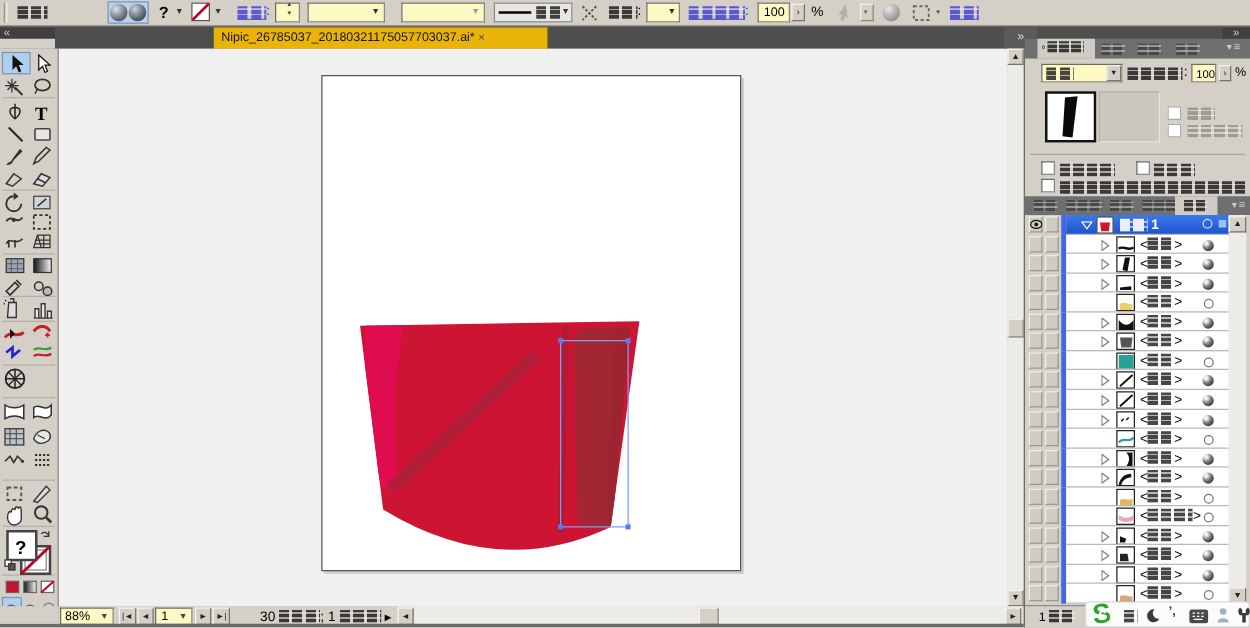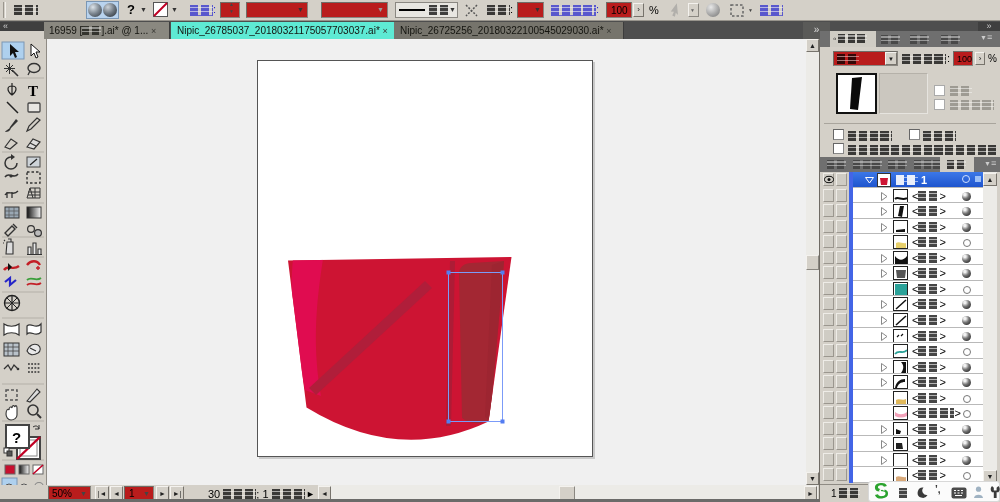--- a/index.html
+++ b/index.html
@@ -2,21 +2,21 @@
 <html><head><meta charset="utf-8"><meta charset="utf-8">
 <style>
 *{margin:0;padding:0;box-sizing:border-box}
 html,body{width:1000px;height:502px;overflow:hidden;font-family:"Liberation Sans",sans-serif}
 #scr{position:relative;width:1000px;height:502px;background:#d4d0c8;font-size:11px;color:#000}
 .abs{position:absolute}
 
 .zh{display:inline-block;height:10px;vertical-align:-1px;opacity:.72;background-image:repeating-linear-gradient(0deg,transparent 0 2.8px,rgba(255,255,255,.6) 2.8px 4.1px),repeating-linear-gradient(90deg,currentColor 0 8.2px,transparent 8.2px 10.8px)}
 .zh9{display:inline-block;height:9px;vertical-align:-1px;opacity:.72;background-image:repeating-linear-gradient(0deg,transparent 0 2.5px,rgba(255,255,255,.55) 2.5px 3.8px),repeating-linear-gradient(90deg,currentColor 0 7.4px,transparent 7.4px 9.6px)}
 .box3d{border:1px solid;border-color:#f4f2ee #8a8781 #8a8781 #f4f2ee;background:#d4d0c8}
-.white-in{background:#b91c1c;border:1px solid #8a8781;border-top-color:#6f6c66;border-left-color:#6f6c66}
+.white-in{background:#fef9c3;border:1px solid #8a8781;border-top-color:#6f6c66;border-left-color:#6f6c66}
 .vbtn{position:absolute;background:#d4d0c8;border:1px solid;border-color:#f4f2ee #77736c #77736c #f4f2ee;font-size:8px;color:#222;text-align:center;line-height:10px}
 .cb{position:absolute;width:11px;height:11px;background:#fff;border:1px solid #888;border-top-color:#666;border-left-color:#666}
 </style></head>
 <body>
 <div id="scr">
 
 <div class="abs" id="optbar" style="left:0;top:0;width:1000px;height:21px;background:#d4d0c8;border-bottom:1px solid #98948c">
   <div class="abs" style="left:3px;top:2px;width:3px;height:16px;border-left:1px solid #9a968e;border-right:1px solid #f2f0ec"></div>
   <span class="zh abs" style="left:14px;top:5px;width:24px;color:#000"></span>
   <div class="abs" style="left:86px;top:1px;width:33px;height:18px;background:#b9d3ee;border:1px solid #7a96b4"></div>
@@ -62,23 +62,21 @@
   <svg class="abs" style="left:729px;top:3px" width="17" height="15">
         <rect x="2" y="2" width="12" height="11" fill="none" stroke="#666" stroke-width="1.5" stroke-dasharray="2.5,2"></rect>
       </svg>
   <div class="abs" style="left:748px;top:7px;font-size:5px;color:#444">▼</div>
   <span class="zh abs" style="left:760px;top:5px;width:23px;color:#2b2bd0;border-bottom:1px solid rgba(43,43,208,.85);height:11px"></span>
 </div>
 
 <div class="abs" id="tabstrip" style="left:0;top:21px;width:1000px;height:18px;background:#4e4e4e">
   <div class="abs" style="left:0;top:1px;width:44px;height:9px;background:#3f3f3f;color:#ccc;font-size:9px;padding-left:3px;line-height:8px">«</div>
       <div class="abs" style="left:0;top:10px;width:44px;height:8px;background:#d4d0c8"></div>
-  <div class="abs" style="left:44px;top:1px;width:126px;height:17px;background:#8a8880;border-right:1px solid #3c3c3c;color:#14140f;font-size:10px;line-height:17px;padding-left:5px;white-space:nowrap;overflow:hidden">16959 [<span class="zh9" style="width:19px"></span>].ai* @ 1... <span style="font-size:9px;color:#3a3a35">×</span></div>
-  <div class="abs" style="left:171px;top:1px;width:268px;height:17px;background:#5eead4;border-right:1px solid #3c3c3c;color:#14140f;font-size:10px;line-height:17px;padding-left:6px;white-space:nowrap;overflow:hidden">Nipic_26785037_20180321175057703037.ai* <span style="font-size:9px;color:#3a3a35">×</span></div>
-  <div class="abs" style="left:394px;top:1px;width:230px;height:17px;background:#76746c;border-right:1px solid #3c3c3c;color:#14140f;font-size:10px;line-height:17px;padding-left:6px;white-space:nowrap;overflow:hidden">Nipic_26725256_20180322100545029030.ai* <span style="font-size:9px;color:#3a3a35">×</span></div>
+  <div class="abs" style="left:171px;top:1px;width:268px;height:17px;background:#eab308;border-right:1px solid #3c3c3c;color:#14140f;font-size:10px;line-height:17px;padding-left:6px;white-space:nowrap;overflow:hidden">Nipic_26785037_20180321175057703037.ai* <span style="font-size:9px;color:#3a3a35">×</span></div>
   <div class="abs" style="left:803px;top:1px;width:27px;height:17px;background:#5a5a58;color:#ddd;font-size:10px;line-height:16px;text-align:center">»</div>
   <div class="abs" style="left:978px;top:1px;width:22px;height:9px;background:#3f3f3f;color:#ccc;font-size:9px;line-height:8px;text-align:center">»</div>
 </div>
 
 <div class="abs" id="canvas" style="left:47px;top:39px;width:759px;height:446px;background:#f0f0f0">
   <div class="abs" style="left:210px;top:21px;width:336px;height:397px;background:#fff;border:1px solid #555;box-shadow:2px 2px 0 #c9c9c9"></div>
   <svg class="abs" style="left:210px;top:21px" width="336" height="397" viewBox="0 0 336 397">
     <defs>
       <clipPath id="bk">
             <path d="M31,200.5 L254.5,197 L231.5,361.5 Q142,404 49.5,347.5 Z"></path>
@@ -192,21 +190,21 @@
         <rect x="2" y="439" width="15" height="14" fill="#aed0ee" stroke="#7a96b4"></rect>
         <path d="M5,449 a4,4 0 1 1 8,0 z" fill="#d8d4cc" stroke="#555"></path>
         <rect x="9" y="447" width="5" height="5" fill="#9a8a6a" stroke="#555"></rect>
         <path d="M20,449 a4,4 0 1 1 8,0 z" fill="#fff" stroke="#555"></path>
         <circle cx="27" cy="449" r="2.4" fill="#fff" stroke="#555"></circle>
         <circle cx="39" cy="448" r="4.5" fill="none" stroke="#888" stroke-width="1.2"></circle>
       </svg>
 </div>
 
 <div class="abs" id="statusbar" style="left:47px;top:485px;width:771px;height:17px;background:#d4d0c8">
-  <div class="abs white-in" style="left:1px;top:1px;width:43px;height:14px;font-size:10px;padding:1px 0 0 3px">50%</div>
+  <div class="abs white-in" style="left:1px;top:1px;width:43px;height:14px;font-size:10px;padding:1px 0 0 3px">88%</div>
   <div class="abs" style="left:33px;top:5px;font-size:7px;color:#444">▼</div>
   <div class="vbtn" style="left:48px;top:1px;width:14px;height:14px;line-height:13px;font-size:7px">|◄</div>
   <div class="vbtn" style="left:63px;top:1px;width:13px;height:14px;line-height:13px;font-size:7px">◄</div>
   <div class="abs white-in" style="left:77px;top:1px;width:30px;height:14px;font-size:10px;padding:1px 0 0 4px">1</div>
   <div class="abs" style="left:96px;top:5px;font-size:7px;color:#444">▼</div>
   <div class="vbtn" style="left:109px;top:1px;width:13px;height:14px;line-height:13px;font-size:7px">►</div>
   <div class="vbtn" style="left:123px;top:1px;width:14px;height:14px;line-height:13px;font-size:7px">►|</div>
   <div class="abs" style="left:161px;top:3px;white-space:nowrap">30 <span class="zh" style="width:33px"></span>; 1 <span class="zh" style="width:33px"></span></div>
   <div class="abs" style="left:259px;top:4px;font-size:9px">►</div>
   <div class="abs" style="left:271px;top:0;width:500px;height:16px;background:#ecebe7">

